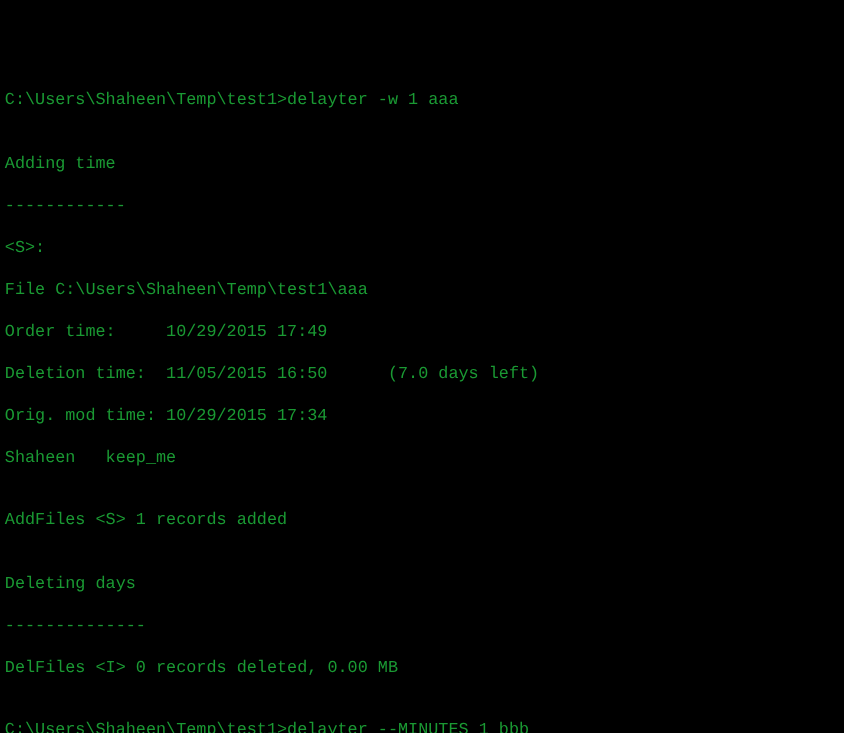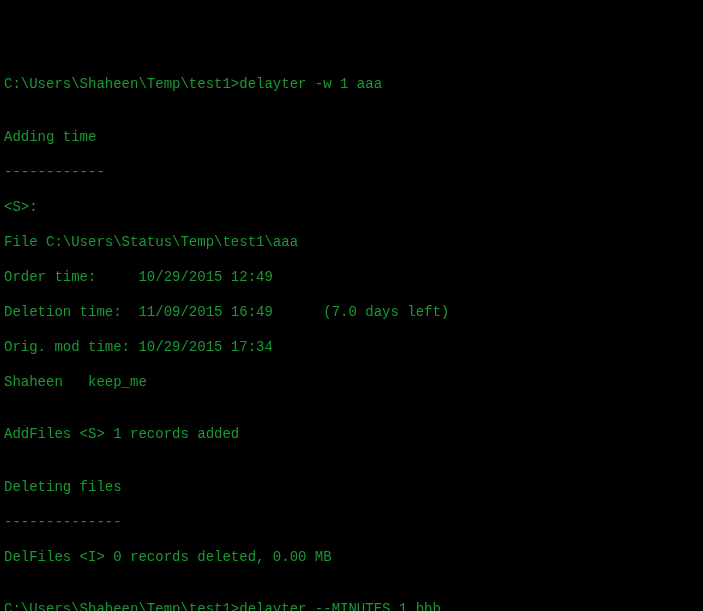--- a/index.html
+++ b/index.html
@@ -26,29 +26,29 @@
 </head>
 <body>
 
 
 
 <div class="line">C:\Users\Shaheen\Temp\test1&gt;delayter -w 1 aaa</div>
 <div class="line"></div>
 <div class="line">Adding time</div>
 <div class="line">------------</div>
 <div class="line">&lt;S&gt;:</div>
-<div class="line">File C:\Users\Status\Temp\test1\aaa</div>
-<div class="line">Order time:     10/29/2015 12:49</div>
-<div class="line">Deletion time:  11/09/2015 16:49      (7.0 days left)</div>
+<div class="line">File C:\Users\Shaheen\Temp\test1\aaa</div>
+<div class="line">Order time:     10/29/2015 17:49</div>
+<div class="line">Deletion time:  11/05/2015 16:50      (7.0 days left)</div>
 <div class="line">Orig. mod time: 10/29/2015 17:34</div>
 <div class="line">Shaheen   keep_me</div>
 <div class="line"></div>
 <div class="line">AddFiles &lt;S&gt; 1 records added</div>
 <div class="line"></div>
-<div class="line">Deleting files</div>
+<div class="line">Deleting days</div>
 <div class="line">--------------</div>
 <div class="line">DelFiles &lt;I&gt; 0 records deleted, 0.00 MB</div>
 <div class="line"></div>
 <div class="line">C:\Users\Shaheen\Temp\test1&gt;delayter --MINUTES 1 bbb</div>
 <div class="line"></div>
 
 
 
 
 

